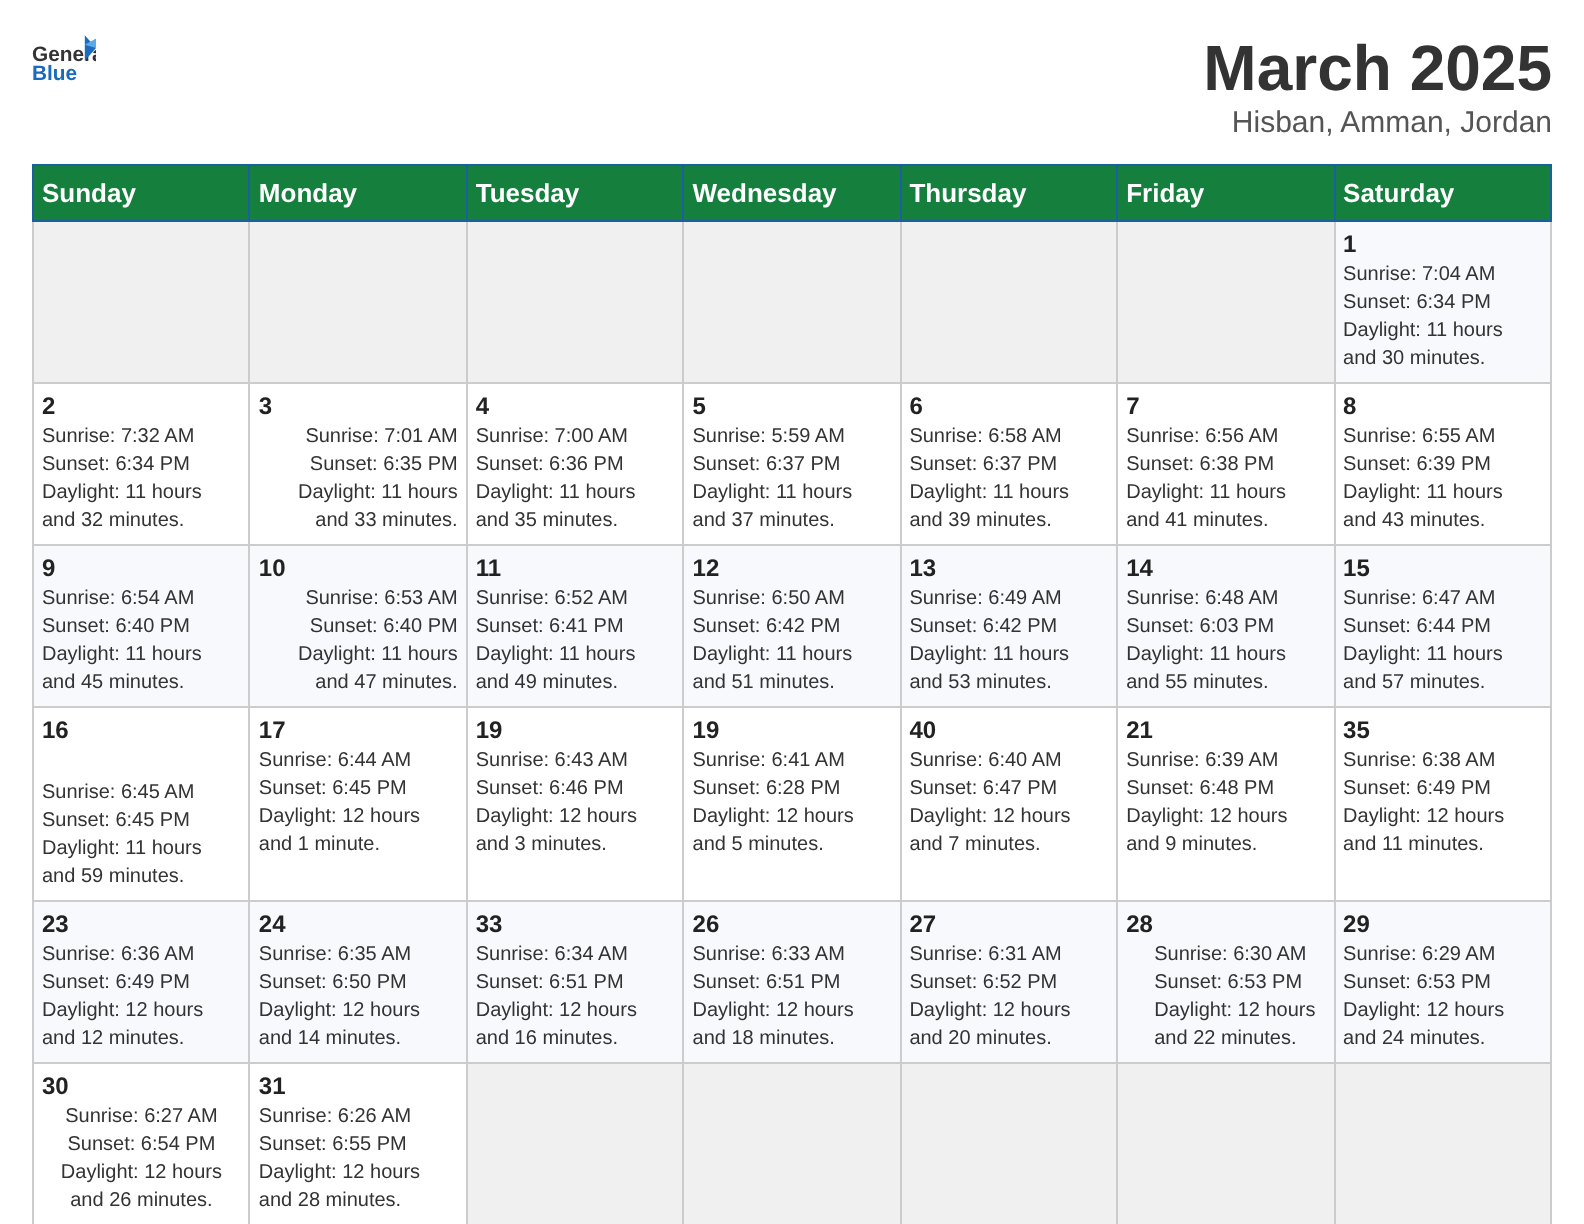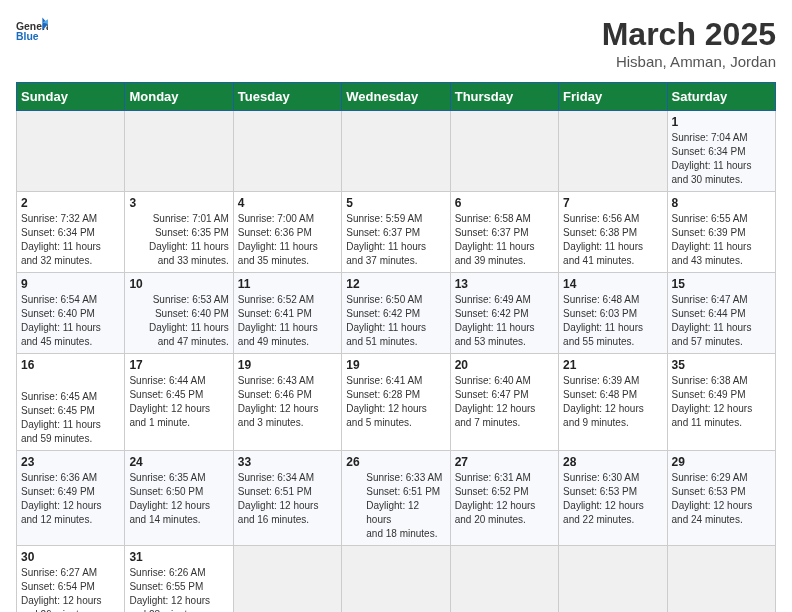--- a/index.html
+++ b/index.html
@@ -253,21 +253,21 @@
 and 3 minutes.</div>
         </td>
         <td>
           <div class="day-num">19</div>
           <div class="day-info" style="white-space: pre-line;">Sunrise: 6:41 AM
 Sunset: 6:28 PM
 Daylight: 12 hours
 and 5 minutes.</div>
         </td>
         <td>
-          <div class="day-num">20</div>
+          <div class="day-num">40</div>
           <div class="day-info" style="white-space: pre-line;">Sunrise: 6:40 AM
 Sunset: 6:47 PM
 Daylight: 12 hours
 and 7 minutes.</div>
         </td>
         <td>
           <div class="day-num">21</div>
           <div class="day-info" style="white-space: pre-line;">Sunrise: 6:39 AM
 Sunset: 6:48 PM
 Daylight: 12 hours
@@ -298,51 +298,51 @@
         </td>
         <td>
           <div class="day-num">33</div>
           <div class="day-info" style="white-space: pre-line;">Sunrise: 6:34 AM
 Sunset: 6:51 PM
 Daylight: 12 hours
 and 16 minutes.</div>
         </td>
         <td>
           <div class="day-num">26</div>
-          <div class="day-info" style="white-space: pre-line; margin-left: 20px;">Sunrise: 6:33 AM
+          <div class="day-info" style="white-space: pre-line;">Sunrise: 6:33 AM
 Sunset: 6:51 PM
 Daylight: 12 hours
 and 18 minutes.</div>
         </td>
         <td>
           <div class="day-num">27</div>
           <div class="day-info" style="white-space: pre-line;">Sunrise: 6:31 AM
 Sunset: 6:52 PM
 Daylight: 12 hours
 and 20 minutes.</div>
         </td>
         <td>
           <div class="day-num">28</div>
-          <div class="day-info" style="white-space: pre-line;">Sunrise: 6:30 AM
+          <div class="day-info" style="white-space: pre-line; margin-left: 14px;">Sunrise: 6:30 AM
 Sunset: 6:53 PM
 Daylight: 12 hours
 and 22 minutes.</div>
         </td>
         <td>
           <div class="day-num">29</div>
           <div class="day-info" style="white-space: pre-line;">Sunrise: 6:29 AM
 Sunset: 6:53 PM
 Daylight: 12 hours
 and 24 minutes.</div>
         </td>
       </tr>
       <tr>
         <td>
           <div class="day-num">30</div>
-          <div class="day-info" style="white-space: pre-line;">Sunrise: 6:27 AM
+          <div class="day-info" style="white-space: pre-line; text-align: center;">Sunrise: 6:27 AM
 Sunset: 6:54 PM
 Daylight: 12 hours
 and 26 minutes.</div>
         </td>
         <td>
           <div class="day-num">31</div>
           <div class="day-info" style="white-space: pre-line;">Sunrise: 6:26 AM
 Sunset: 6:55 PM
 Daylight: 12 hours
 and 28 minutes.</div>

